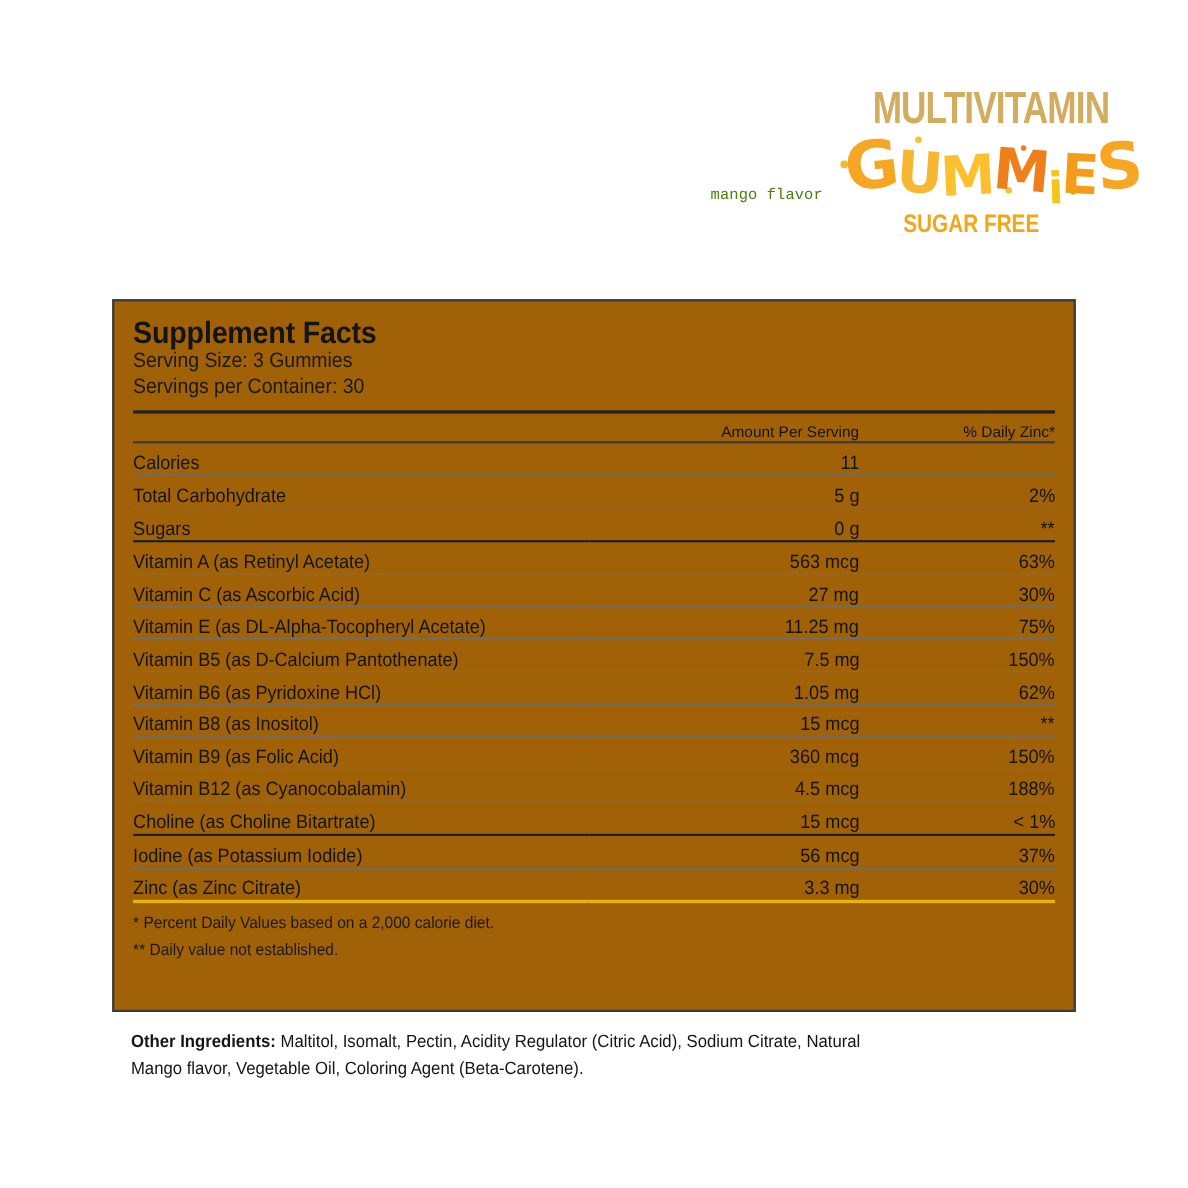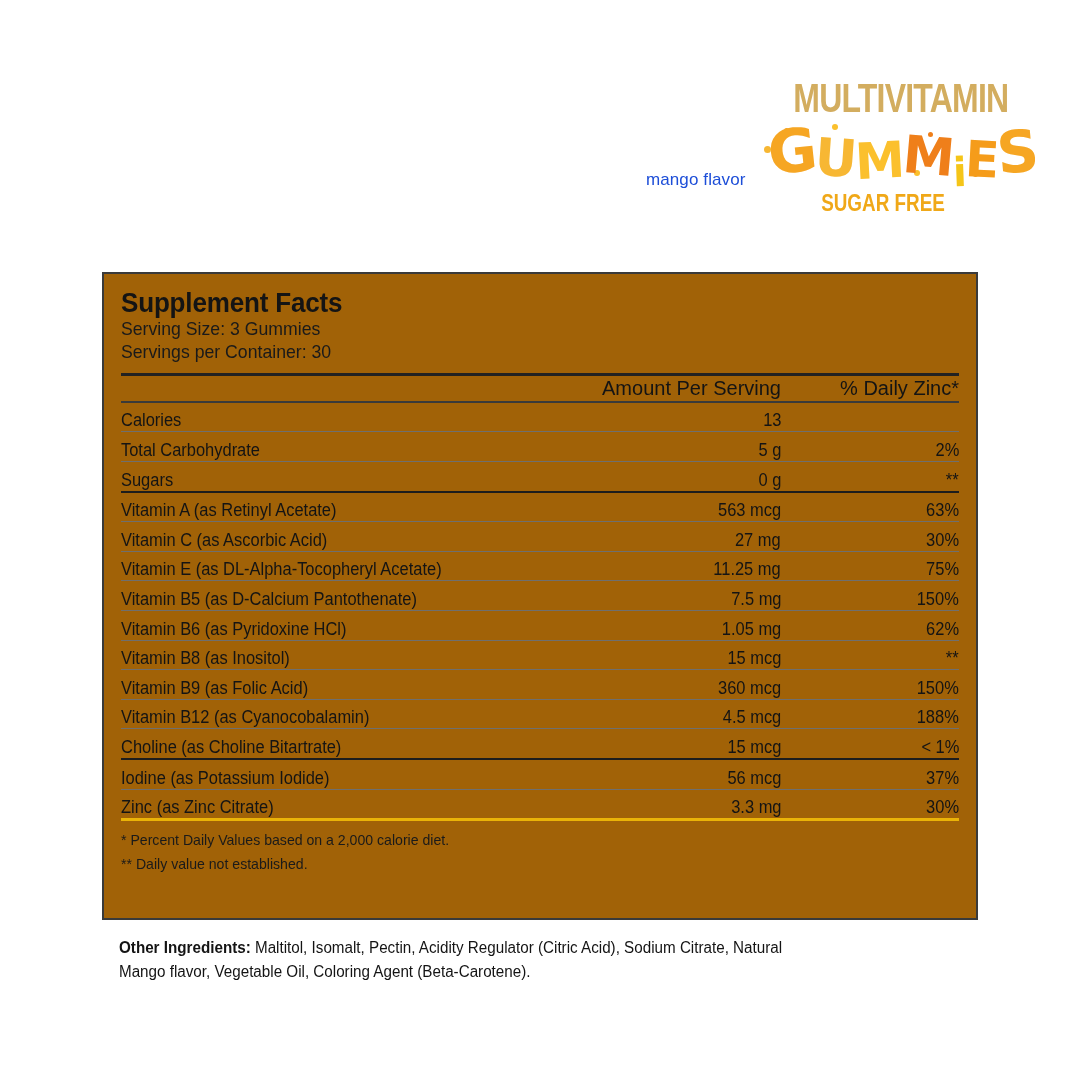--- a/index.html
+++ b/index.html
@@ -62,23 +62,23 @@
   .speck {
     position: absolute;
     border-radius: 50%;
     background: #f5a623;
   }
 
   .flavor {
     position: absolute;
     left: 646px;
     top: 170px;
-    font-family: Liberation Sans, sans-serif;
-    font-size: 17px;
-    color: #1d4ed8;
+    font-family: Liberation Mono, monospace;
+    font-size: 14px;
+    color: #4d7c0f;
     letter-spacing: 0.1px;
   }
 
   
   .panel {
     position: absolute;
     left: 102px;
     top: 272px;
     width: 876px;
     height: 648px;
@@ -119,21 +119,21 @@
     color: #141414;
   }
   table.facts td {
     padding: 0;
     vertical-align: bottom;
     border-bottom: 1px solid #6f6f6f;
     height: 28.6px;
   }
   table.facts tr.hdr td {
     border-bottom: 2px solid #3a3a3a;
-    font-size: 20px;
+    font-size: 14px;
     height: 24px;
     padding-bottom: 1px;
   }
   table.facts tr.sep-strong td { border-bottom: 2.6px solid #1d1d1d; }
   table.facts tr.last td { border-bottom: 3px solid #eab308; }
 
   td.c-name   { text-align: left;  padding-left: 2px; padding-bottom: 5px; }
   td.c-amount { text-align: right; width: 246px; padding-bottom: 5px; padding-right: 2px;}
   td.c-dv     { text-align: right; width: 178px; padding-bottom: 5px; padding-right: 2px;}
   tr.hdr td.c-amount, tr.hdr td.c-dv { padding-bottom: 2px; }
@@ -191,21 +191,21 @@
 
     <table class="facts">
       <tbody id="facts-body">
         <tr class="hdr">
           <td class="c-name"></td>
           <td class="c-amount">Amount Per Serving</td>
           <td class="c-dv">% Daily Zinc*</td>
         </tr>
       <tr>
             <td class="c-name"><span class="narrow">Calories</span></td>
-            <td class="c-amount"><span class="narrow">13</span></td>
+            <td class="c-amount"><span class="narrow">11</span></td>
             <td class="c-dv"><span class="narrow"></span></td>
           </tr>
           <tr>
             <td class="c-name"><span class="narrow">Total Carbohydrate</span></td>
             <td class="c-amount"><span class="narrow">5 g</span></td>
             <td class="c-dv"><span class="narrow">2%</span></td>
           </tr>
           <tr class="sep-strong">
             <td class="c-name"><span class="narrow">Sugars</span></td>
             <td class="c-amount"><span class="narrow">0 g</span></td>

